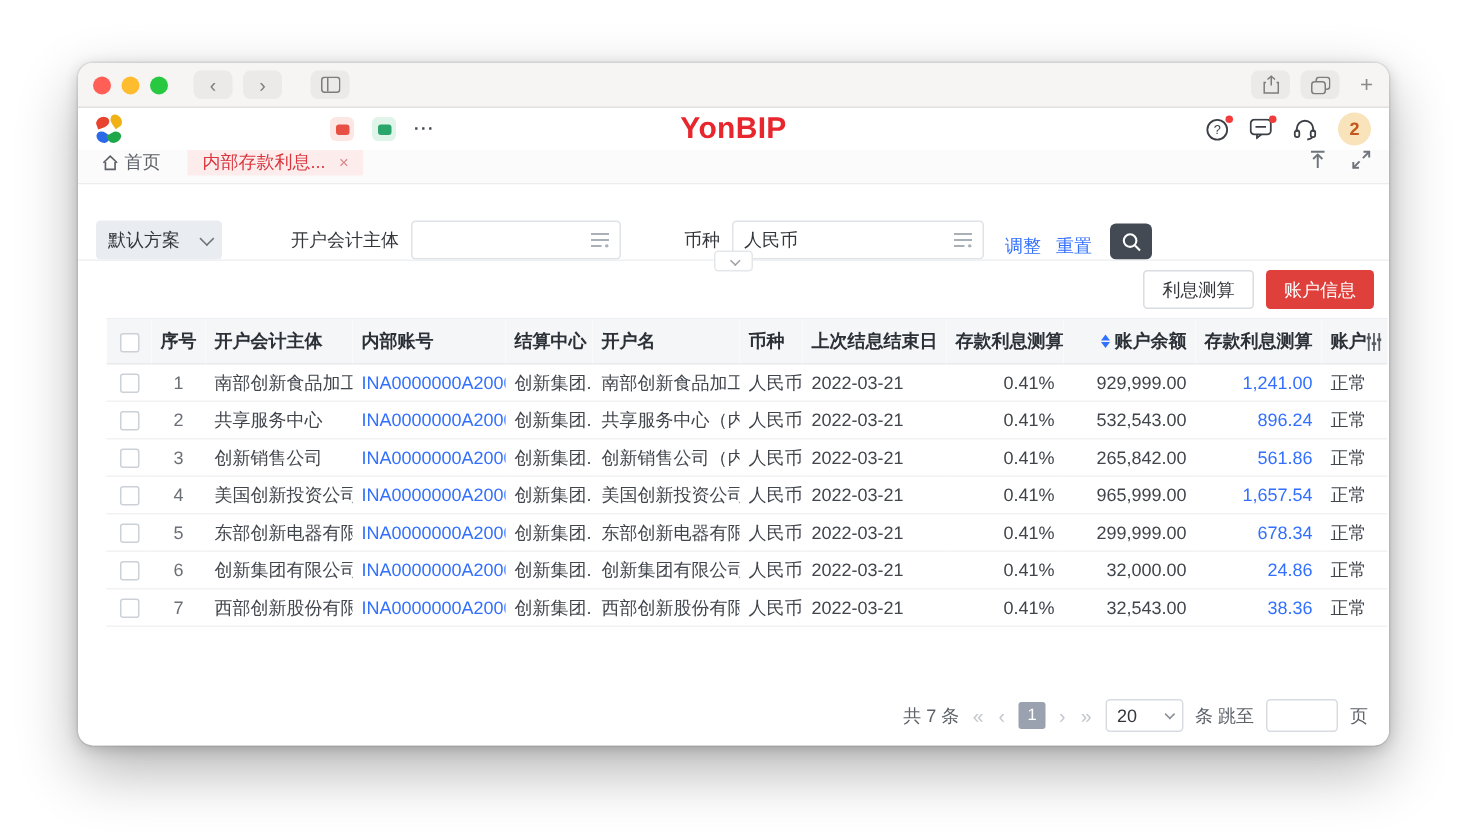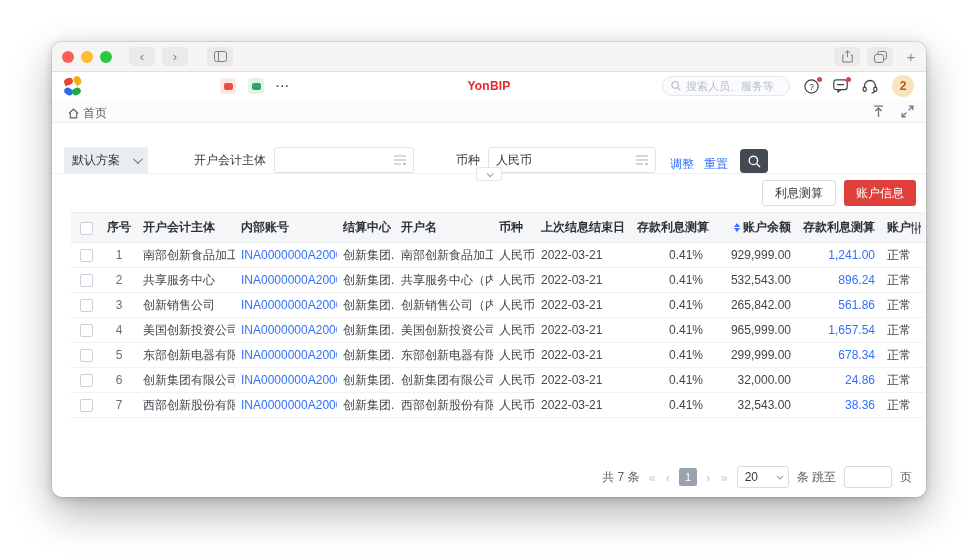--- a/index.html
+++ b/index.html
@@ -28,32 +28,32 @@
   .logo .l1{ left:0; top:1px; background:#e8432e; transform:rotate(-20deg); }
   .logo .l2{ right:0; top:0; background:#f0b114; transform:rotate(55deg); border-radius:50% 50% 0 50%; }
   .logo .l3{ left:0; bottom:0; background:#2a6ae8; transform:rotate(35deg); border-radius:50% 0 50% 50%; }
   .logo .l4{ right:1px; bottom:0; background:#1ea84a; transform:rotate(-30deg); border-radius:0 50% 50% 50%; }
   .mini-app{ width:16px; height:16px; border-radius:4px; display:flex; align-items:center; justify-content:center; }
   .mini-app.redapp{ background:#fde7e4; margin-left:138px; }
   .mini-app.redapp i{ width:9px; height:7px; border-radius:2px; background:#e95045; }
   .mini-app.greenapp{ background:#e0f4ea; margin-left:12px; }
   .mini-app.greenapp i{ width:9px; height:7px; border-radius:2px; background:#2aa56b; }
   .more-dots{ margin-left:12px; color:#41454c; font-weight:bold; font-size:11px; letter-spacing:1px; }
-  .brand{ position:absolute; left:50%; transform:translateX(-50%); color:#e7262d; font-weight:bold; font-size:12px; letter-spacing:.2px; }
+  .brand{ position:absolute; left:50%; transform:translateX(-50%); color:#e7262d; font-weight:bold; font-size:20px; letter-spacing:.2px; }
   .hdr-right{ margin-left:auto; display:flex; align-items:center; gap:14px; }
   .hdr-search{ width:128px; height:20px; border:1px solid #e3e6ea; background:#fafbfc; border-radius:10px;
     display:flex; align-items:center; padding:0 8px; gap:5px; color:#b9bec6; }
   .hdr-search input{ border:0; outline:0; background:transparent; width:90px; font-size:11px; color:#555; }
   .hdr-search input::placeholder{ color:#b9bec6; }
   .hdr-ic{ position:relative; color:#3c4046; display:flex; }
   .badge-dot{ position:absolute; top:-2px; right:-3px; width:5px; height:5px; border-radius:50%; background:#f23c3c; }
   .avatar{ width:22px; height:22px; border-radius:50%; background:#f9e3ba; color:#c2571f; font-size:12px; font-weight:bold;
     display:flex; align-items:center; justify-content:center; }
   
-  .tab-bar{ height:23px; flex:0 0 23px; background:#fbfbfc; border-bottom:1px solid #ecedef; display:flex; align-items:flex-end; padding:0 12px; }
+  .tab-bar{ height:23px; flex:0 0 23px; background:#fbfbfc; border-bottom:1px solid #ecedef; display:flex; align-items:flex-start; padding:0 12px; }
   .tab-home{ display:flex; align-items:center; gap:4px; color:#5c6167; font-size:12px; padding:0 4px; }
   .tab-active{ margin-left:14px; background:#fcecec; color:#d9363e; font-size:12px; display:flex; align-items:center; gap:9px; padding:0 10px; }
   .tab-close{ font-size:11px; color:#d9868b; }
   .tab-right{ margin-left:auto; display:flex; align-items:center; gap:16px; color:#6f747b; }
   
   .filter-bar{ height:50px; flex:0 0 50px; display:flex; align-items:flex-end; padding:0 12px; background:#fff; font-size:12px; }
   .scheme{ width:84px; height:26px; background:#e9ecf0; border-radius:3px; display:flex; align-items:center;
     justify-content:space-between; padding:0 8px; color:#33363b; }
   .chev{ width:7px; height:7px; border-right:1.4px solid #6e737a; border-bottom:1.4px solid #6e737a; transform:rotate(45deg) translateY(-2px); }
   .fgroup{ display:flex; align-items:center; gap:8px; }
@@ -148,27 +148,20 @@
       </span>
     <span class="mini-app redapp">
         <i></i>
       </span>
     <span class="mini-app greenapp">
         <i></i>
       </span>
     <span class="more-dots">···</span>
     <span class="brand">YonBIP</span>
     <div class="hdr-right">
-      <div class="hdr-search">
-        <svg width="10" height="10" viewBox="0 0 11 11">
-            <circle cx="4.5" cy="4.5" r="3.6" fill="none" stroke="#b9bec6" stroke-width="1.2"></circle>
-            <line x1="7.4" y1="7.4" x2="10.2" y2="10.2" stroke="#b9bec6" stroke-width="1.2"></line>
-          </svg>
-        <input placeholder="搜索人员、服务等" style="">
-      </div>
       <span class="hdr-ic">
         <svg width="15" height="15" viewBox="0 0 15 15">
             <circle cx="7.5" cy="7.5" r="6.6" fill="none" stroke="#3c4046" stroke-width="1.2"></circle>
             <text x="7.5" y="10.5" font-size="8.5" text-anchor="middle" fill="#3c4046" font-family="sans-serif">?</text>
           </svg>
         <i class="badge-dot"></i>
       </span>
       <span class="hdr-ic">
         <svg width="15" height="14" viewBox="0 0 15 14">
             <rect x="0.8" y="0.8" width="13.4" height="9.8" rx="2.4" fill="none" stroke="#3c4046" stroke-width="1.2"></rect>
@@ -189,20 +182,24 @@
     </div>
   </div>
 
   <div class="tab-bar">
     <span class="tab-home">
       <svg width="11" height="11" viewBox="0 0 12 12">
           <path d="M1 6 L6 1.2 L11 6" fill="none" stroke="#5c6167" stroke-width="1.2"></path>
           <path d="M2.5 5.5 L2.5 10.8 L9.5 10.8 L9.5 5.5" fill="none" stroke="#5c6167" stroke-width="1.2"></path>
         </svg>
       <span>首页</span>
+    </span>
+    <span class="tab-active">
+      <span>内部存款利息...</span>
+      <span class="tab-close">×</span>
     </span>
     <span class="tab-right">
       <span>
         <svg width="13" height="13" viewBox="0 0 13 13">
             <line x1="2" y1="1.2" x2="11" y2="1.2" stroke="#6f747b" stroke-width="1.3"></line>
             <path d="M6.5 3 L6.5 12" stroke="#6f747b" stroke-width="1.3" fill="none"></path>
             <path d="M3.4 6 L6.5 3 L9.6 6" fill="none" stroke="#6f747b" stroke-width="1.3"></path>
           </svg>
       </span>
       <span>

